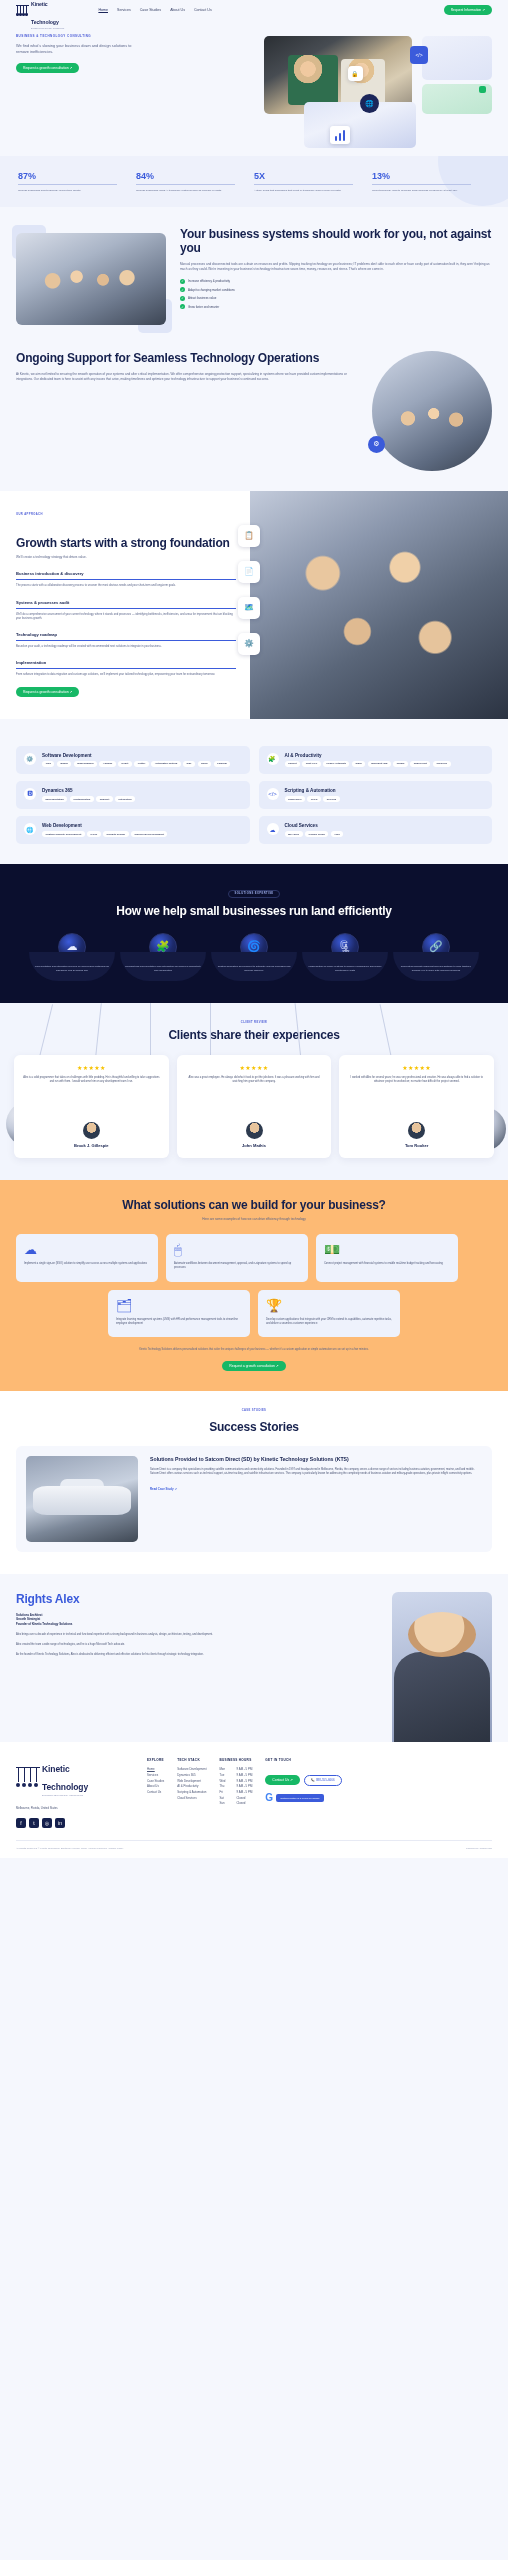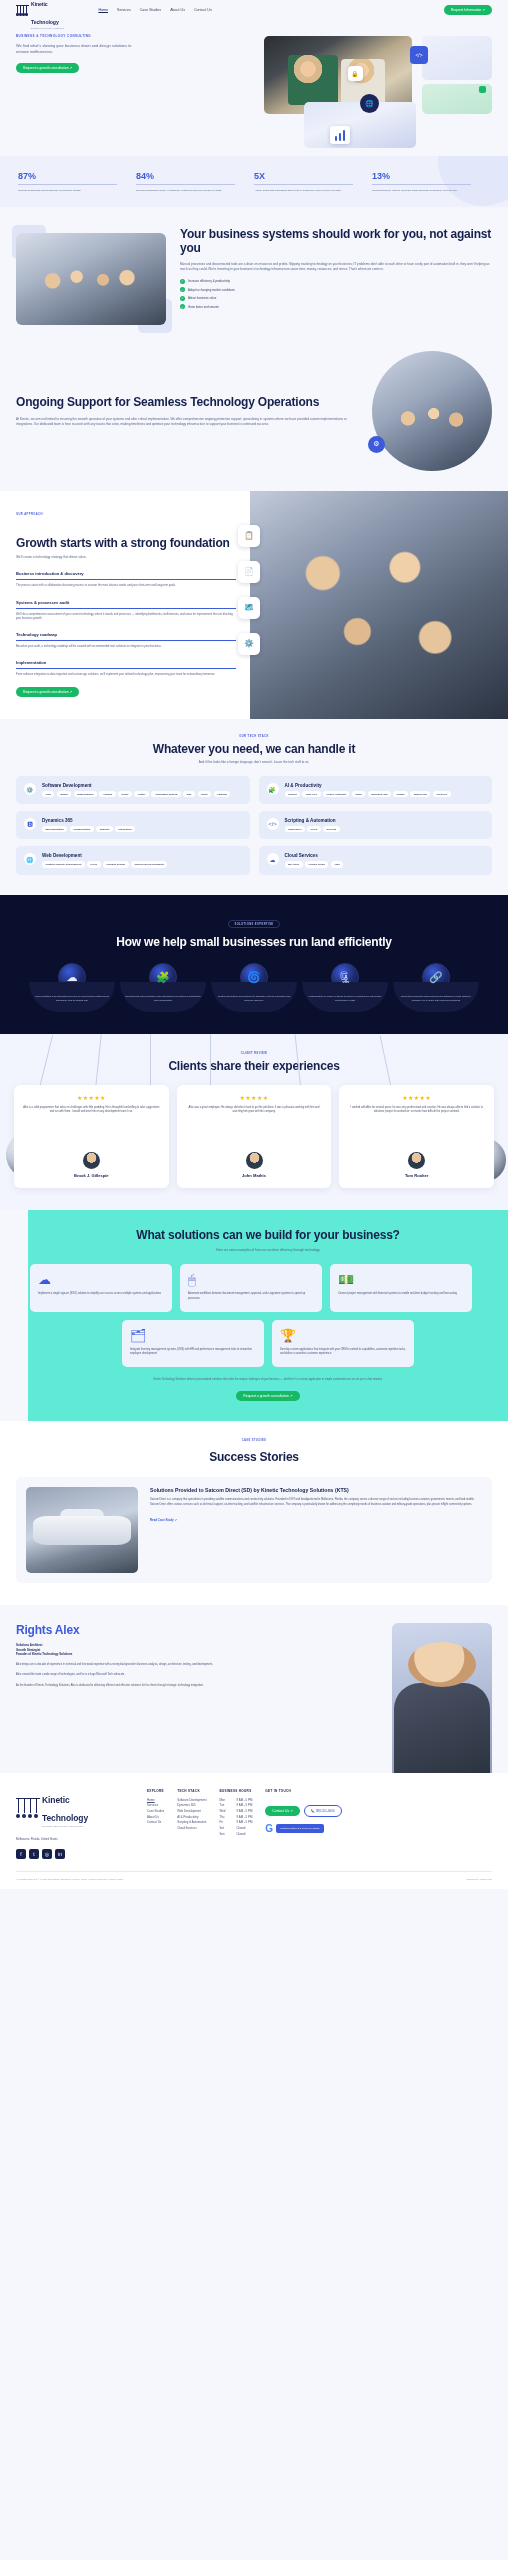--- a/index.html
+++ b/index.html
@@ -84,21 +84,21 @@
                radial-gradient(circle at 60% 38%,#e0bb92 0 7%,transparent 8%),
                radial-gradient(circle at 80% 34%,#eccda6 0 7%,transparent 8%);}
   .deco-sq{position:absolute;width:34px;height:34px;border-radius:5px;background:#dfe5f7;}
 
   .list{margin-top:7px;}
   .list li{list-style:none;font-size:2.9px;color:#3b4468;display:flex;align-items:center;gap:3px;margin-bottom:3.5px;}
   .tick{width:5px;height:5px;border-radius:50%;background:#17b866;color:#fff;font-size:3px;
     display:flex;align-items:center;justify-content:center;flex:none;}
 
   
-  .support{display:flex;gap:16px;align-items:center;}
+  .support{display:flex;gap:16px;align-items:flex-start;}
   .circle-photo{width:120px;height:120px;border-radius:50%;position:relative;overflow:hidden;
     background:linear-gradient(150deg,#cfd7e6 0%,#9aa6bb 40%,#5d6a80 75%,#38414f 100%);flex:none;}
   .circle-photo:after{content:"";position:absolute;left:14%;top:34%;width:72%;height:50%;
     background:radial-gradient(circle at 22% 44%,#e8c69e 0 9%,transparent 10%),
                radial-gradient(circle at 52% 36%,#f2d2ab 0 9%,transparent 10%),
                radial-gradient(circle at 78% 46%,#dfba91 0 9%,transparent 10%);}
   .badge-gear{position:absolute;left:-4px;bottom:18px;width:17px;height:17px;border-radius:50%;
     background:#3b5bdb;color:#fff;font-size:7px;display:flex;align-items:center;justify-content:center;}
 
   
@@ -153,21 +153,21 @@
     background:radial-gradient(circle at 34% 28%,#fdfdff 0%,#c7cedd 40%,#6d7789 75%,#2f3641 100%);}
   .tcards{display:flex;gap:8px;margin-top:12px;position:relative;z-index:2;}
   .tc{flex:1;background:#fff;border-radius:6px;padding:9px 8px 10px;box-shadow:0 2px 8px rgba(25,35,80,.07);}
   .stars{color:#f7c200;font-size:6px;letter-spacing:.4px;}
   .tc p{font-size:2.6px;line-height:1.62;color:#4b5575;margin-top:5px;min-height:40px;}
   .avatar{width:17px;height:17px;border-radius:50%;margin:6px auto 4px;
     background:radial-gradient(circle at 50% 34%,#e7c49c 0 34%,#2d3a4e 36% 100%);}
   .tc .nm{font-size:4.1px;font-weight:bold;color:#15204d;}
 
   
-  .build{background:#5eead4;padding:18px 2px 20px;text-align:center;margin-left:28px;}
+  .build{background:#fdba74;padding:18px 16px 20px;text-align:center;}
   .bgrid{display:flex;gap:8px;margin-top:12px;}
   .bgrid.two{justify-content:center;margin-top:8px;}
   .bcard{flex:1;background:#eef2fc;border-radius:5px;padding:9px 8px 11px;text-align:left;max-width:142px;}
   .bico{font-size:13px;color:#3b5bdb;line-height:1;margin-bottom:6px;display:block;}
   .bcard p{font-size:2.6px;line-height:1.62;color:#4b5575;}
   .build .note{font-size:2.6px;line-height:1.62;color:#5a6488;margin-top:11px;max-width:300px;margin-left:auto;margin-right:auto;}
   .build .btn-green{margin-top:9px;}
 
   
   .succ{background:#fff;padding:18px 16px 22px;text-align:center;}
@@ -384,25 +384,20 @@
         <span class="si">📋</span>
         <span class="si">📄</span>
         <span class="si">🗺️</span>
         <span class="si">⚙️</span>
       </div>
     </div>
   </div>
 </div>
 
 <div class="tech">
-  <div style="text-align:center">
-    <div class="sec-eyebrow">OUR TECH STACK</div>
-    <h2 style="margin-top:4px">Whatever you need, we can handle it</h2>
-    <p class="lede" style="margin-top:4px">And if this looks like a foreign language, don't sweat it. Leave the tech stuff to us.</p>
-  </div>
   <div class="tcols">
     <div class="tcol">
       <div class="tcard">
         <span class="tic">⚙️</span>
         <div>
           <h3>Software Development</h3>
           <div class="chips">
             <span class="chip">.NET</span>
             <span class="chip">Blazor</span>
             <span class="chip">Maui/Xamarin</span>

